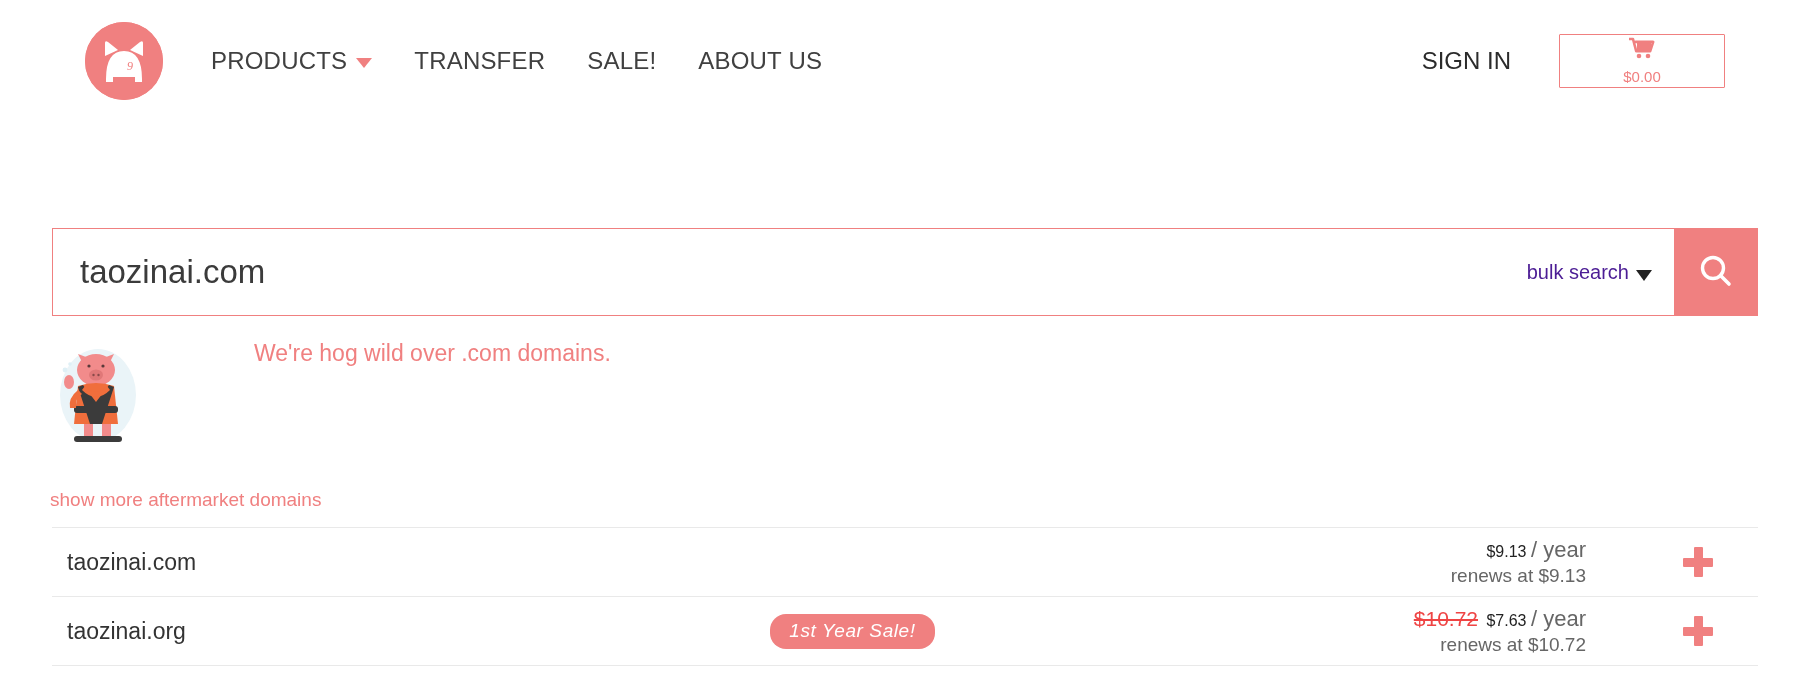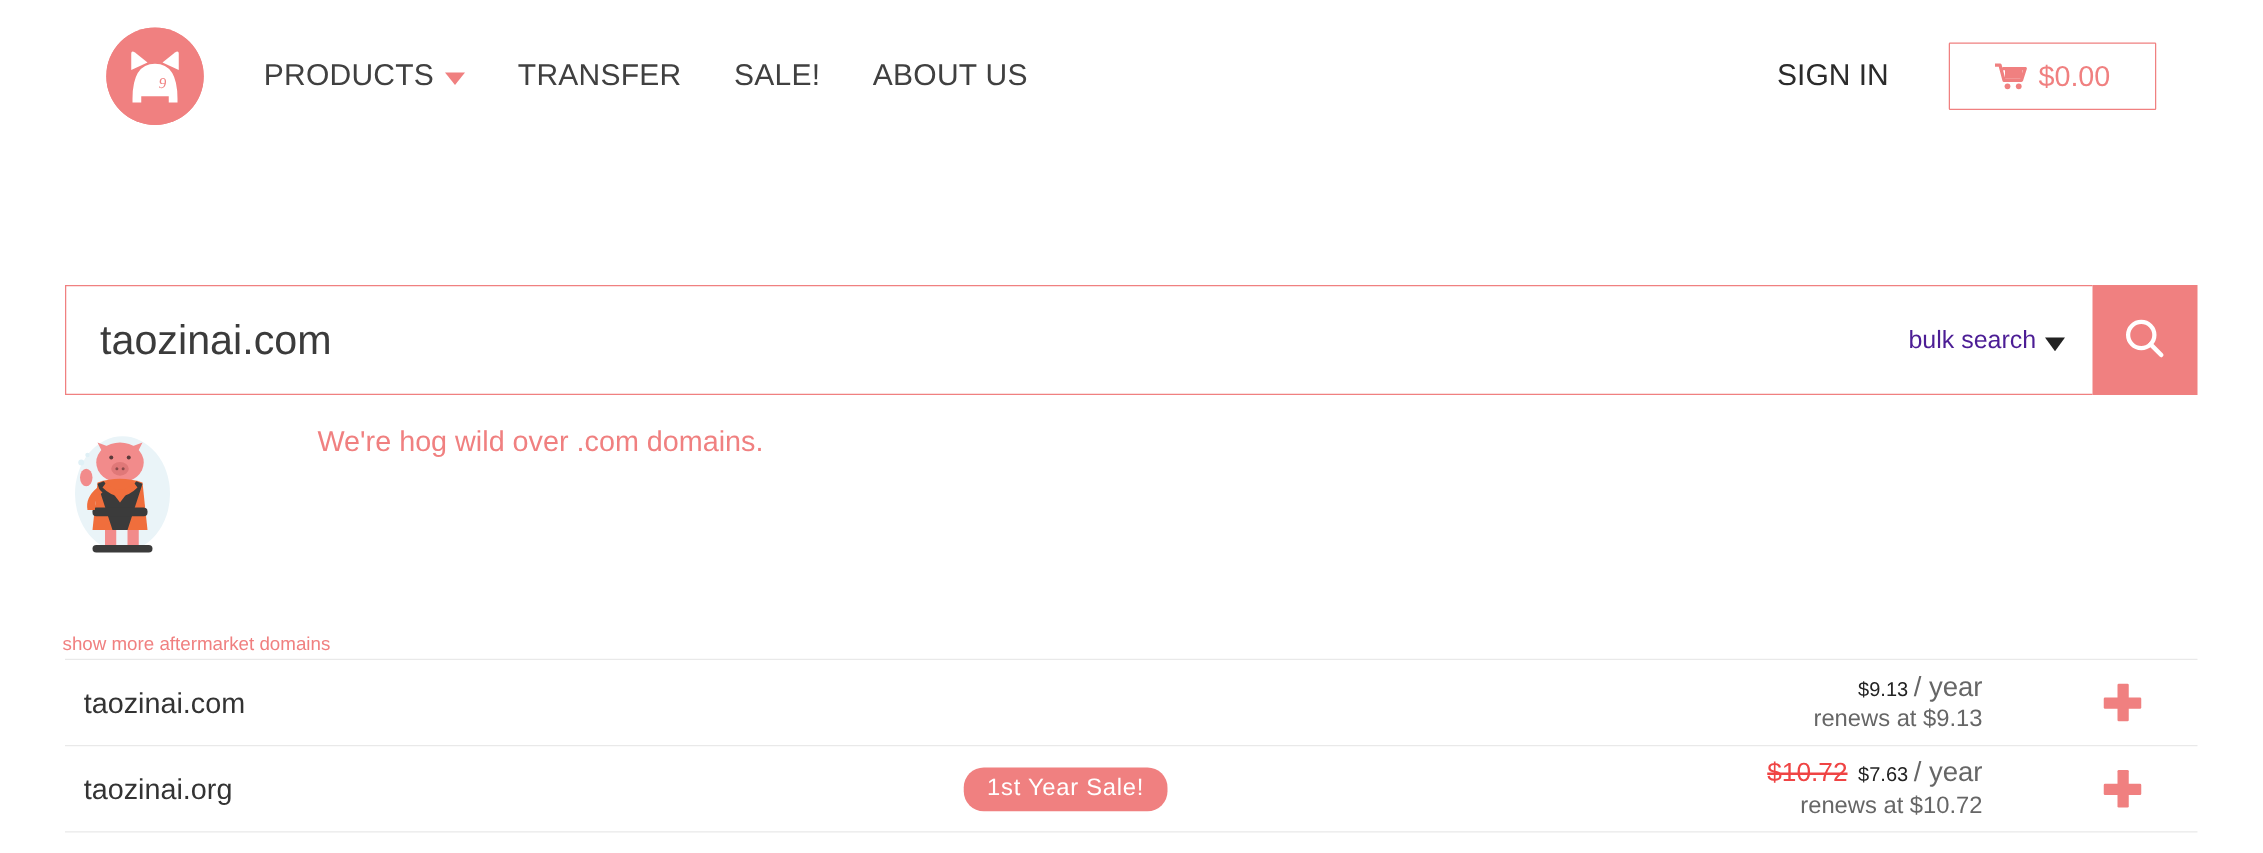--- a/index.html
+++ b/index.html
@@ -51,21 +51,21 @@
     margin-left: auto; display: flex; align-items: center; margin-right: 85px;
   }
   .signin {
     font-size: 24px; color: #2b2b2b; cursor: pointer; white-space: nowrap;
     margin-right: 48px;
   }
   .cart-btn {
     border: 1px solid #F08080; color: #F08080; background: #fff;
     height: 54px; min-width: 166px; padding: 0 22px;
     display: flex; align-items: center; justify-content: center; gap: 9px;
-    font-size: 23px; cursor: pointer; border-radius: 1px;
+    font-size: 15px; cursor: pointer; border-radius: 1px; flex-direction: column;
   }
   .cart-icon { display: inline-flex; align-items: center; }
 
   
   .search-row {
     position: absolute; left: 52px; top: 228px;
     width: 1706px; height: 88px;
     display: flex; align-items: stretch;
   }
   .search-box {
@@ -98,35 +98,35 @@
     position: absolute; left: 52px; top: 340px;
     display: flex; align-items: flex-start; height: 110px;
   }
   .mascot { width: 92px; height: 105px; position: relative; flex: 0 0 auto; }
   .mascot-msg {
     color: #F08080; font-size: 23px; margin-left: 110px; white-space: nowrap;
   }
 
   
   .aftermarket-link {
-    position: absolute; left: 50px; top: 507px;
-    color: #F08080; font-size: 15px; cursor: pointer; text-align: center;
+    position: absolute; left: 50px; top: 489px;
+    color: #F08080; font-size: 19px; cursor: pointer; text-align: center;
   }
 
   .results { position: absolute; left: 52px; top: 527px; width: 1706px; }
   .result-row {
     display: flex; align-items: center; height: 69px;
     border-top: 1px solid #e9e9e9; position: relative;
   }
   .r-name {
     font-size: 23px; color: #333; margin-left: 15px; width: 430px;
     display: flex; align-items: center; gap: 10px;
   }
   .r-badge-col {
-    flex: 1 1 auto; display: flex; align-items: center; justify-content: center;
+    flex: 1 1 auto; display: flex; align-items: center; justify-content: center; font-style: italic;
   }
   .badge-sale {
     background: #F08080; color: #fff; font-size: 19px;
     padding: 6px 19px 7px; border-radius: 16px; white-space: nowrap;
     letter-spacing: .6px;
   }
   .r-price {
     width: 430px; text-align: right; padding-right: 52px;
     line-height: 1.28; white-space: nowrap;
   }

